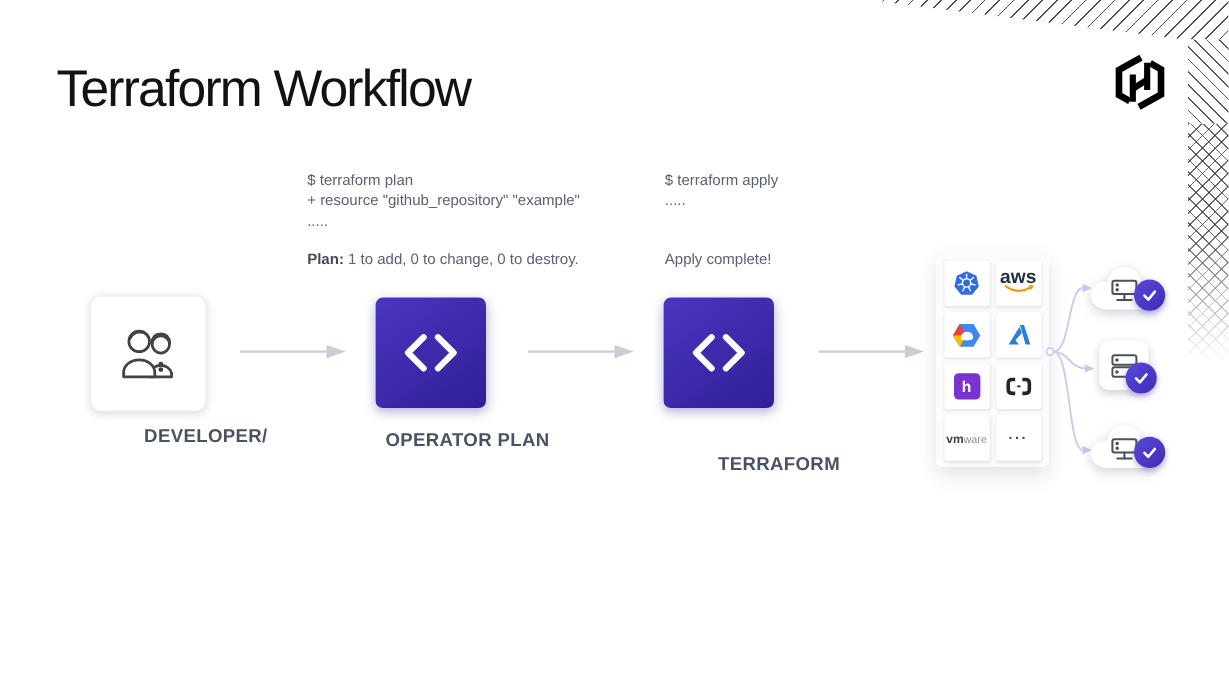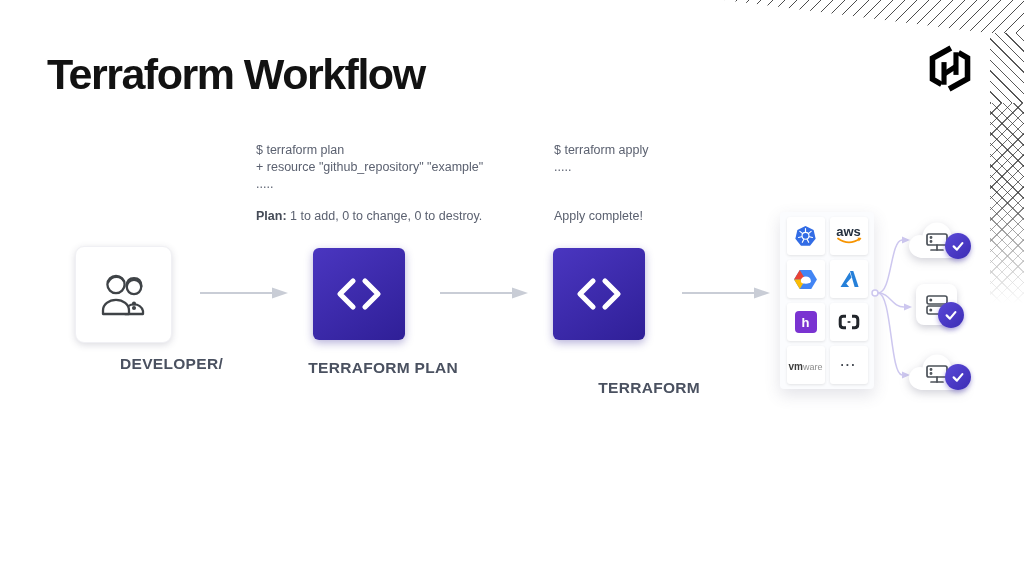--- a/index.html
+++ b/index.html
@@ -12,21 +12,21 @@
     clip-path:polygon(0 0,100% 0,100% 100%,88% 100%);}
   .hatch-right-a{position:absolute;top:33px;right:0;width:34px;height:70px;
     background:repeating-linear-gradient(45deg,rgba(45,45,45,.8) 0 1px,transparent 1px 7.5px);}
   .hatch-right-b{position:absolute;top:103px;right:0;width:34px;height:200px;
     background:
       repeating-linear-gradient(45deg,rgba(45,45,45,.7) 0 1px,transparent 1px 7.5px),
       repeating-linear-gradient(135deg,rgba(45,45,45,.7) 0 1px,transparent 1px 7.5px);
     -webkit-mask-image:linear-gradient(to bottom,#000 0 45%,rgba(0,0,0,.4) 75%,transparent 100%);
     mask-image:linear-gradient(to bottom,#000 0 45%,rgba(0,0,0,.4) 75%,transparent 100%);}
 
-  .title{position:absolute;left:47px;top:50px;font-size:43px;font-weight:700;color:#121212;
+  .title{position:absolute;left:47px;top:50px;font-size:43px;font-weight:400;color:#121212;
     letter-spacing:-1.5px;}
 
   .hc-logo{position:absolute;left:928px;top:45px;width:44px;height:47px;}
 
   .term{position:absolute;font-size:12.5px;line-height:17px;color:#5b6170;white-space:nowrap;}
   .term .spacer{height:15px;}
   .term .spacer-big{height:32px;}
   .term b{color:#454b57;margin-top:37px;}
   #term-plan{left:256px;top:142px;}
   #term-apply{left:554px;top:142px;}
@@ -51,21 +51,21 @@
   #arrow-1{left:198px;top:286px;}
   #arrow-2{left:438px;top:286px;}
   #arrow-3{left:680px;top:286px;}
 
   #providers-card{position:absolute;left:780px;top:212px;width:94px;height:177px;border-radius:4px;
     background:#fbfcfe;box-shadow:0 6px 16px rgba(80,80,110,.16);
     display:grid;grid-template-columns:38px 38px;grid-auto-rows:38px;gap:5px;padding:5px;
     box-sizing:border-box;justify-content:center;}
   .tile{background:#fff;border-radius:3px;box-shadow:0 1px 3px rgba(0,0,0,.10);
     display:flex;flex-direction:column;align-items:center;justify-content:center;}
-  .aws-text{font-size:13px;font-weight:700;color:#232f3e;line-height:10px;}
+  .aws-text{font-size:16px;font-weight:700;color:#232f3e;line-height:10px;}
   .heroku-sq{width:22px;height:22px;border-radius:4px;background:#7a33d1;color:#fff;
     display:flex;align-items:center;justify-content:center;font-size:13px;font-weight:700;}
   .vm-bold{font-size:10px;font-weight:700;color:#3d3d3d;}
   .vm-light{font-size:9px;color:#8d8d8d;text-align:right;}
   .dots{font-size:12px;font-weight:700;color:#40464e;letter-spacing:2px;transform:translateY(-3px);}
 
   #connectors{position:absolute;left:866px;top:228px;width:56px;height:160px;}
 
   .cloud{position:absolute;width:70px;height:50px;filter:drop-shadow(0 3px 5px rgba(70,70,100,.25));}
   #cloud-top{left:903px;top:216px;}
@@ -142,21 +142,21 @@
   <div class="card-purple" id="apply-card">
     <svg width="50" height="36" viewBox="0 0 50 36" fill="none" stroke="#fff" stroke-width="5.2" stroke-linecap="round" stroke-linejoin="round">
       <path d="M19 5 L6 18 L19 31"></path>
       <path d="M31 5 L44 18 L31 31"></path>
     </svg>
   </div>
 
   <div class="node-label" id="dev-label">
     <div>DEVELOPER/</div>
   </div>
-  <div class="node-label" id="plan-label">TERRAFORM PLAN</div>
+  <div class="node-label" id="plan-label">OPERATOR PLAN</div>
   <div class="node-label" id="apply-label">
     <div>TERRAFORM</div>
   </div>
 
   <svg class="h-arrow" id="arrow-1" viewBox="0 0 92 14">
     <line x1="2" y1="7" x2="74" y2="7" stroke="#c9cdd6" stroke-width="2"></line>
     <polygon points="74,1.5 90,7 74,12.5" fill="#c9cdd6"></polygon>
   </svg>
   <svg class="h-arrow" id="arrow-2" viewBox="0 0 92 14">
     <line x1="2" y1="7" x2="74" y2="7" stroke="#c9cdd6" stroke-width="2"></line>

